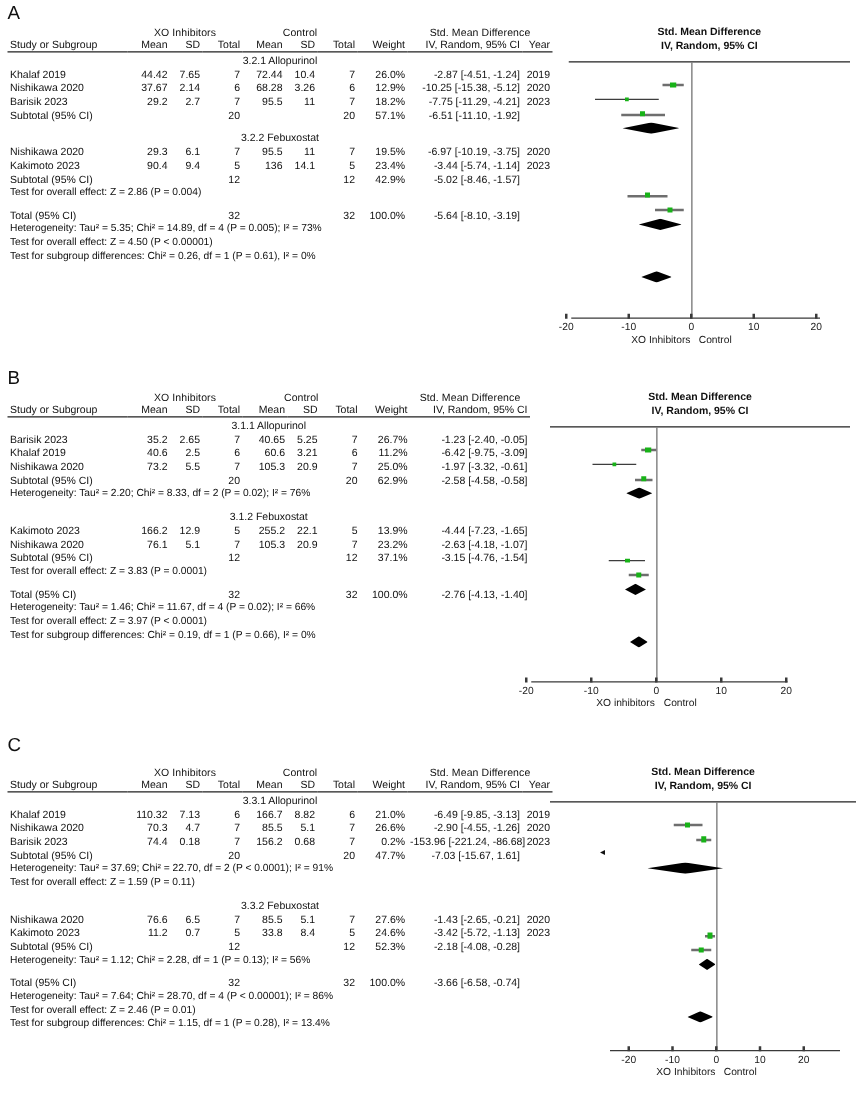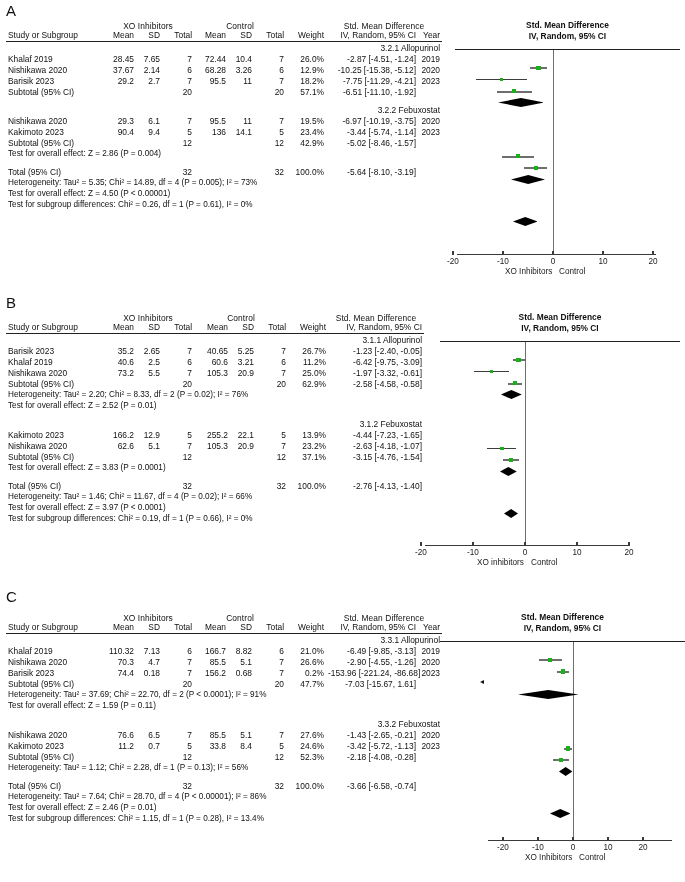--- a/index.html
+++ b/index.html
@@ -27,21 +27,21 @@
     font-weight:400;
     vertical-align:bottom;
   }
   .grp-head{font-size:8.4px;font-weight:bold;text-align:center;letter-spacing:.1px;}
   .col-head{font-size:8.4px;font-weight:bold;}
   .hdr-row2 td{padding-bottom:1px;}
   .rule td{border-bottom:1.1px solid #222;height:1px;padding:0;}
   .study{text-align:left;}
   .num{text-align:right;}
   .bold{font-weight:bold;margin-left:44px;}
-  .subgrp{font-weight:bold;text-align:right;}
+  .subgrp{font-weight:bold;text-align:center;}
   .note{font-size:8.2px;text-align:left;}
   .spacer td{height:7px;padding:0;}
   .rowsp td{height:11px;}
 
   
   .plotarea{position:absolute;}
   .plot-title{
     position:absolute;text-align:center;font-size:8.4px;font-weight:bold;
     line-height:1.25;
   }
@@ -95,21 +95,21 @@
             <td class="col-head num">Year</td>
           </tr>
           <tr class="rule">
             <td colspan="10"></td>
           </tr>
           <tr class="rowsp">
             <td class="subgrp" colspan="10">3.2.1 Allopurinol</td>
           </tr>
           <tr class="rowsp">
             <td class="study">Khalaf 2019</td>
-            <td class="num">28.45</td>
+            <td class="num">44.42</td>
             <td class="num">7.65</td>
             <td class="num">7</td>
             <td class="num">72.44</td>
             <td class="num">10.4</td>
             <td class="num">7</td>
             <td class="num">26.0%</td>
             <td class="num">-2.87 [-4.51, -1.24]</td>
             <td class="num">2019</td>
           </tr>
           <tr class="rowsp">
@@ -339,43 +339,40 @@
             <td class="num bold">20</td>
             <td class="num"></td>
             <td class="num"></td>
             <td class="num bold">20</td>
             <td class="num bold">62.9%</td>
             <td class="num bold">-2.58 [-4.58, -0.58]</td>
           </tr>
           <tr class="rowsp">
             <td class="note" colspan="9">Heterogeneity: Tau² = 2.20; Chi² = 8.33, df = 2 (P = 0.02); I² = 76%</td>
           </tr>
-          <tr class="rowsp">
-            <td class="note" colspan="9">Test for overall effect: Z = 2.52 (P = 0.01)</td>
-          </tr>
           <tr class="spacer">
             <td colspan="9"></td>
           </tr>
           <tr class="rowsp">
             <td class="subgrp" colspan="9">3.1.2 Febuxostat</td>
           </tr>
           <tr class="rowsp">
             <td class="study">Kakimoto 2023</td>
             <td class="num">166.2</td>
             <td class="num">12.9</td>
             <td class="num">5</td>
             <td class="num">255.2</td>
             <td class="num">22.1</td>
             <td class="num">5</td>
             <td class="num">13.9%</td>
             <td class="num">-4.44 [-7.23, -1.65]</td>
           </tr>
           <tr class="rowsp">
             <td class="study">Nishikawa 2020</td>
-            <td class="num">62.6</td>
+            <td class="num">76.1</td>
             <td class="num">5.1</td>
             <td class="num">7</td>
             <td class="num">105.3</td>
             <td class="num">20.9</td>
             <td class="num">7</td>
             <td class="num">23.2%</td>
             <td class="num">-2.63 [-4.18, -1.07]</td>
           </tr>
           <tr class="rowsp">
             <td class="study bold">Subtotal (95% CI)</td>

